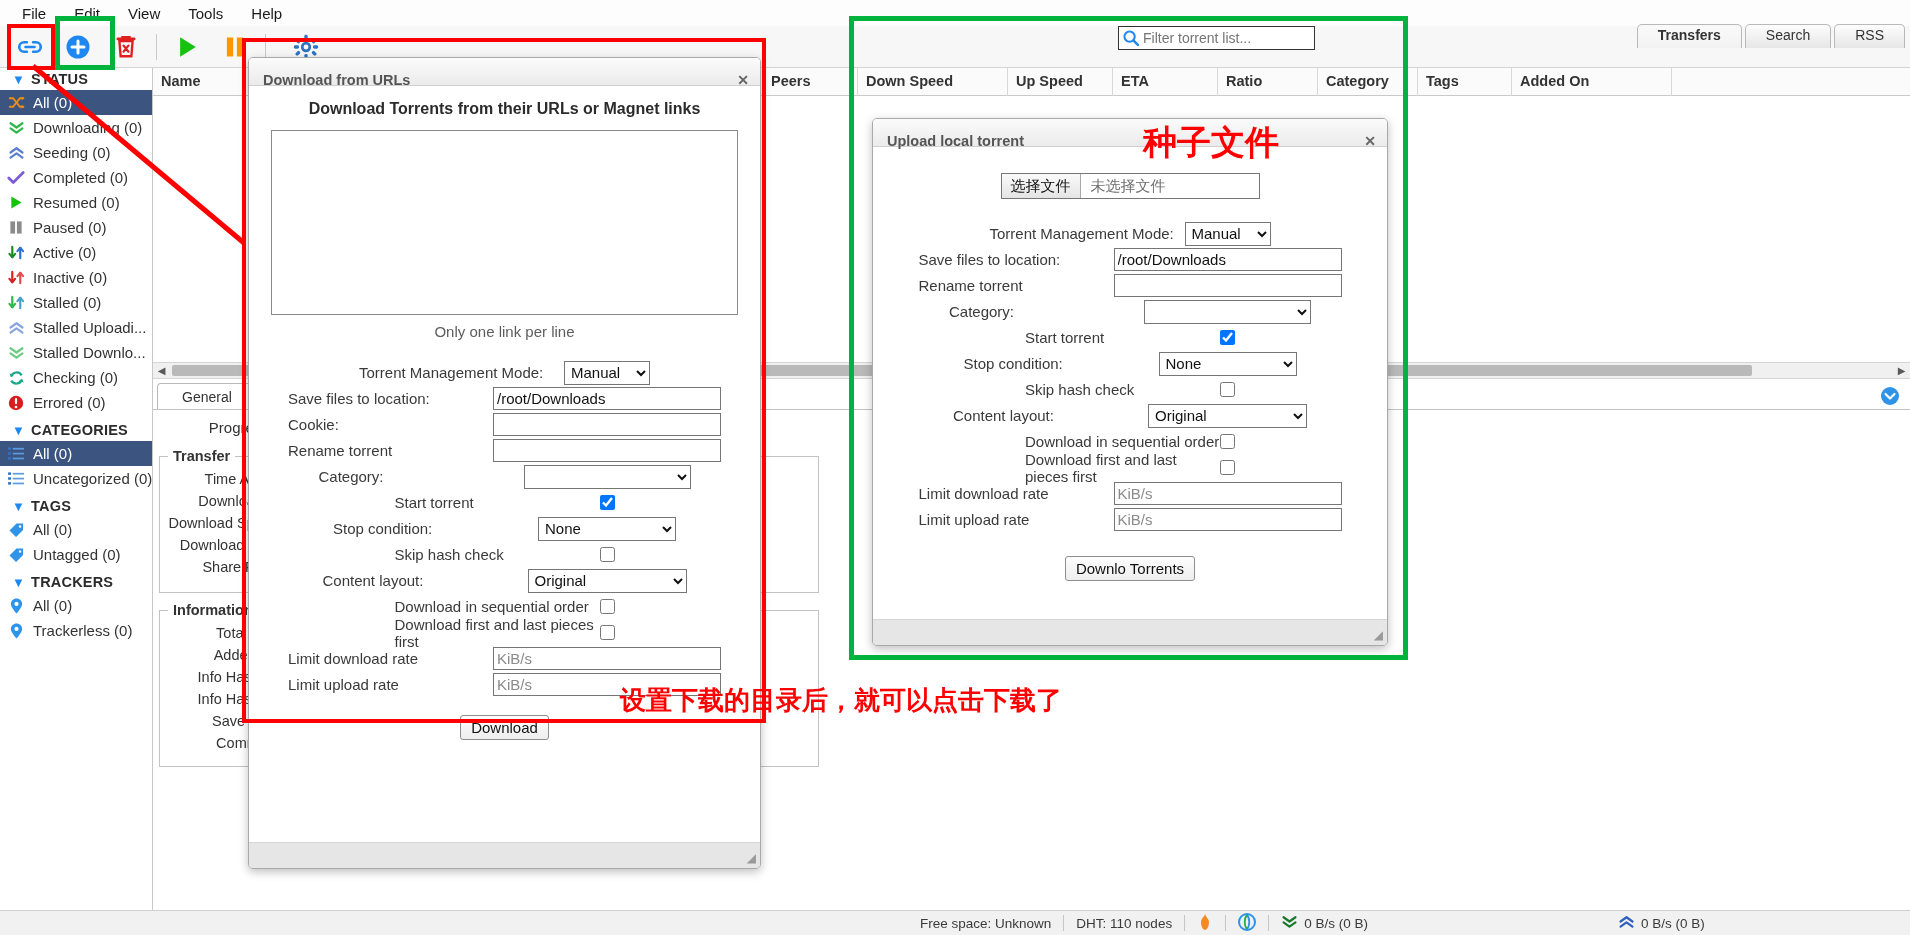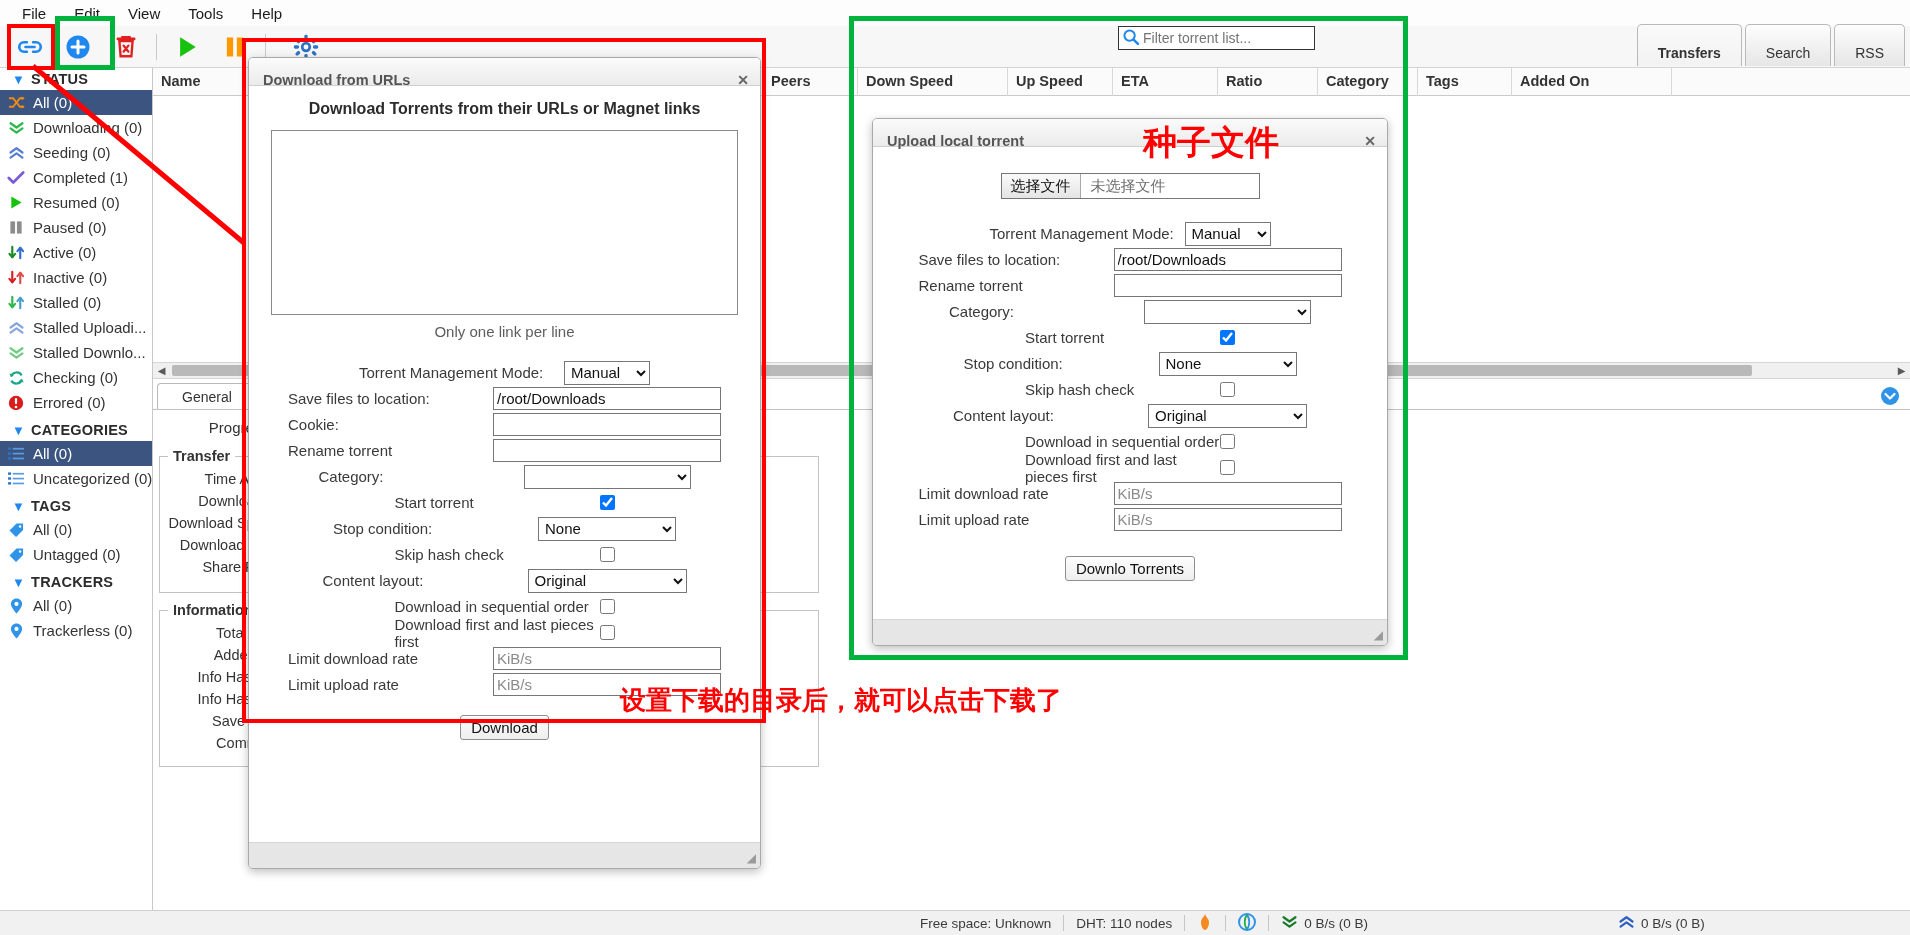--- a/index.html
+++ b/index.html
@@ -51,30 +51,30 @@
   .sb-ico { width: 20px; height: 18px; display: inline-flex; align-items: center; justify-content: center; flex: 0 0 20px; }
   .chev { color: #1e88f0; font-size: 13px; }
 
   
   .main {
     position: absolute; left: 153px; top: 68px;
     width: 1757px; height: 842px; background: #fff;
   }
   .searchbox {
     position: absolute; left: 1118px; top: 26px; width: 197px; height: 24px;
-    border: 1px solid #333; background: #fff; display: flex; 
+    border: 1px solid #333; background: #fff; display: flex; align-items: center;
     padding-left: 2px;
   }
   .searchbox input {
     border: 0; outline: 0; font-size: 14px; color: #8d8d8d; width: 160px;
     font-family: "Liberation Sans", sans-serif; background: transparent;
   }
   .tabs { position: absolute; right: 5px; top: 24px; display: flex; align-items: flex-end; gap: 3px; }
   .tab {
-    padding: 20px 20px 5px; font-size: 14px; color: #333;
+    padding: 2px 20px 5px; font-size: 14px; color: #333;
     background: linear-gradient(#fdfdfd, #e6e6e6);
     border: 1px solid #b9b9b9; border-bottom: none;
     border-radius: 5px 5px 0 0;
   }
   .tab.active { font-weight: bold; background: linear-gradient(#fafafa,#f2f2f2); }
 
   
   .thead {
     position: absolute; left: 0; top: 0; width: 100%; height: 28px;
     background: #fbfbfb; border-bottom: 1px solid #c9c9c9; display: flex;
@@ -298,21 +298,21 @@
           </svg>
       </span>
       <span>Seeding (0)</span>
     </div>
     <div class="sb-item">
       <span class="sb-ico">
         <svg width="18" height="15" viewBox="0 0 20 16">
             <path d="M2 8.5l5 5L18 2.5" fill="none" stroke="#7b5bd6" stroke-width="3" stroke-linecap="round" stroke-linejoin="round"></path>
           </svg>
       </span>
-      <span>Completed (1)</span>
+      <span>Completed (0)</span>
     </div>
     <div class="sb-item">
       <span class="sb-ico">
         <svg width="16" height="15" viewBox="0 0 16 16">
             <path d="M3 1.5L14 8 3 14.5z" fill="#17c20f"></path>
           </svg>
       </span>
       <span>Resumed (0)</span>
     </div>
     <div class="sb-item">

